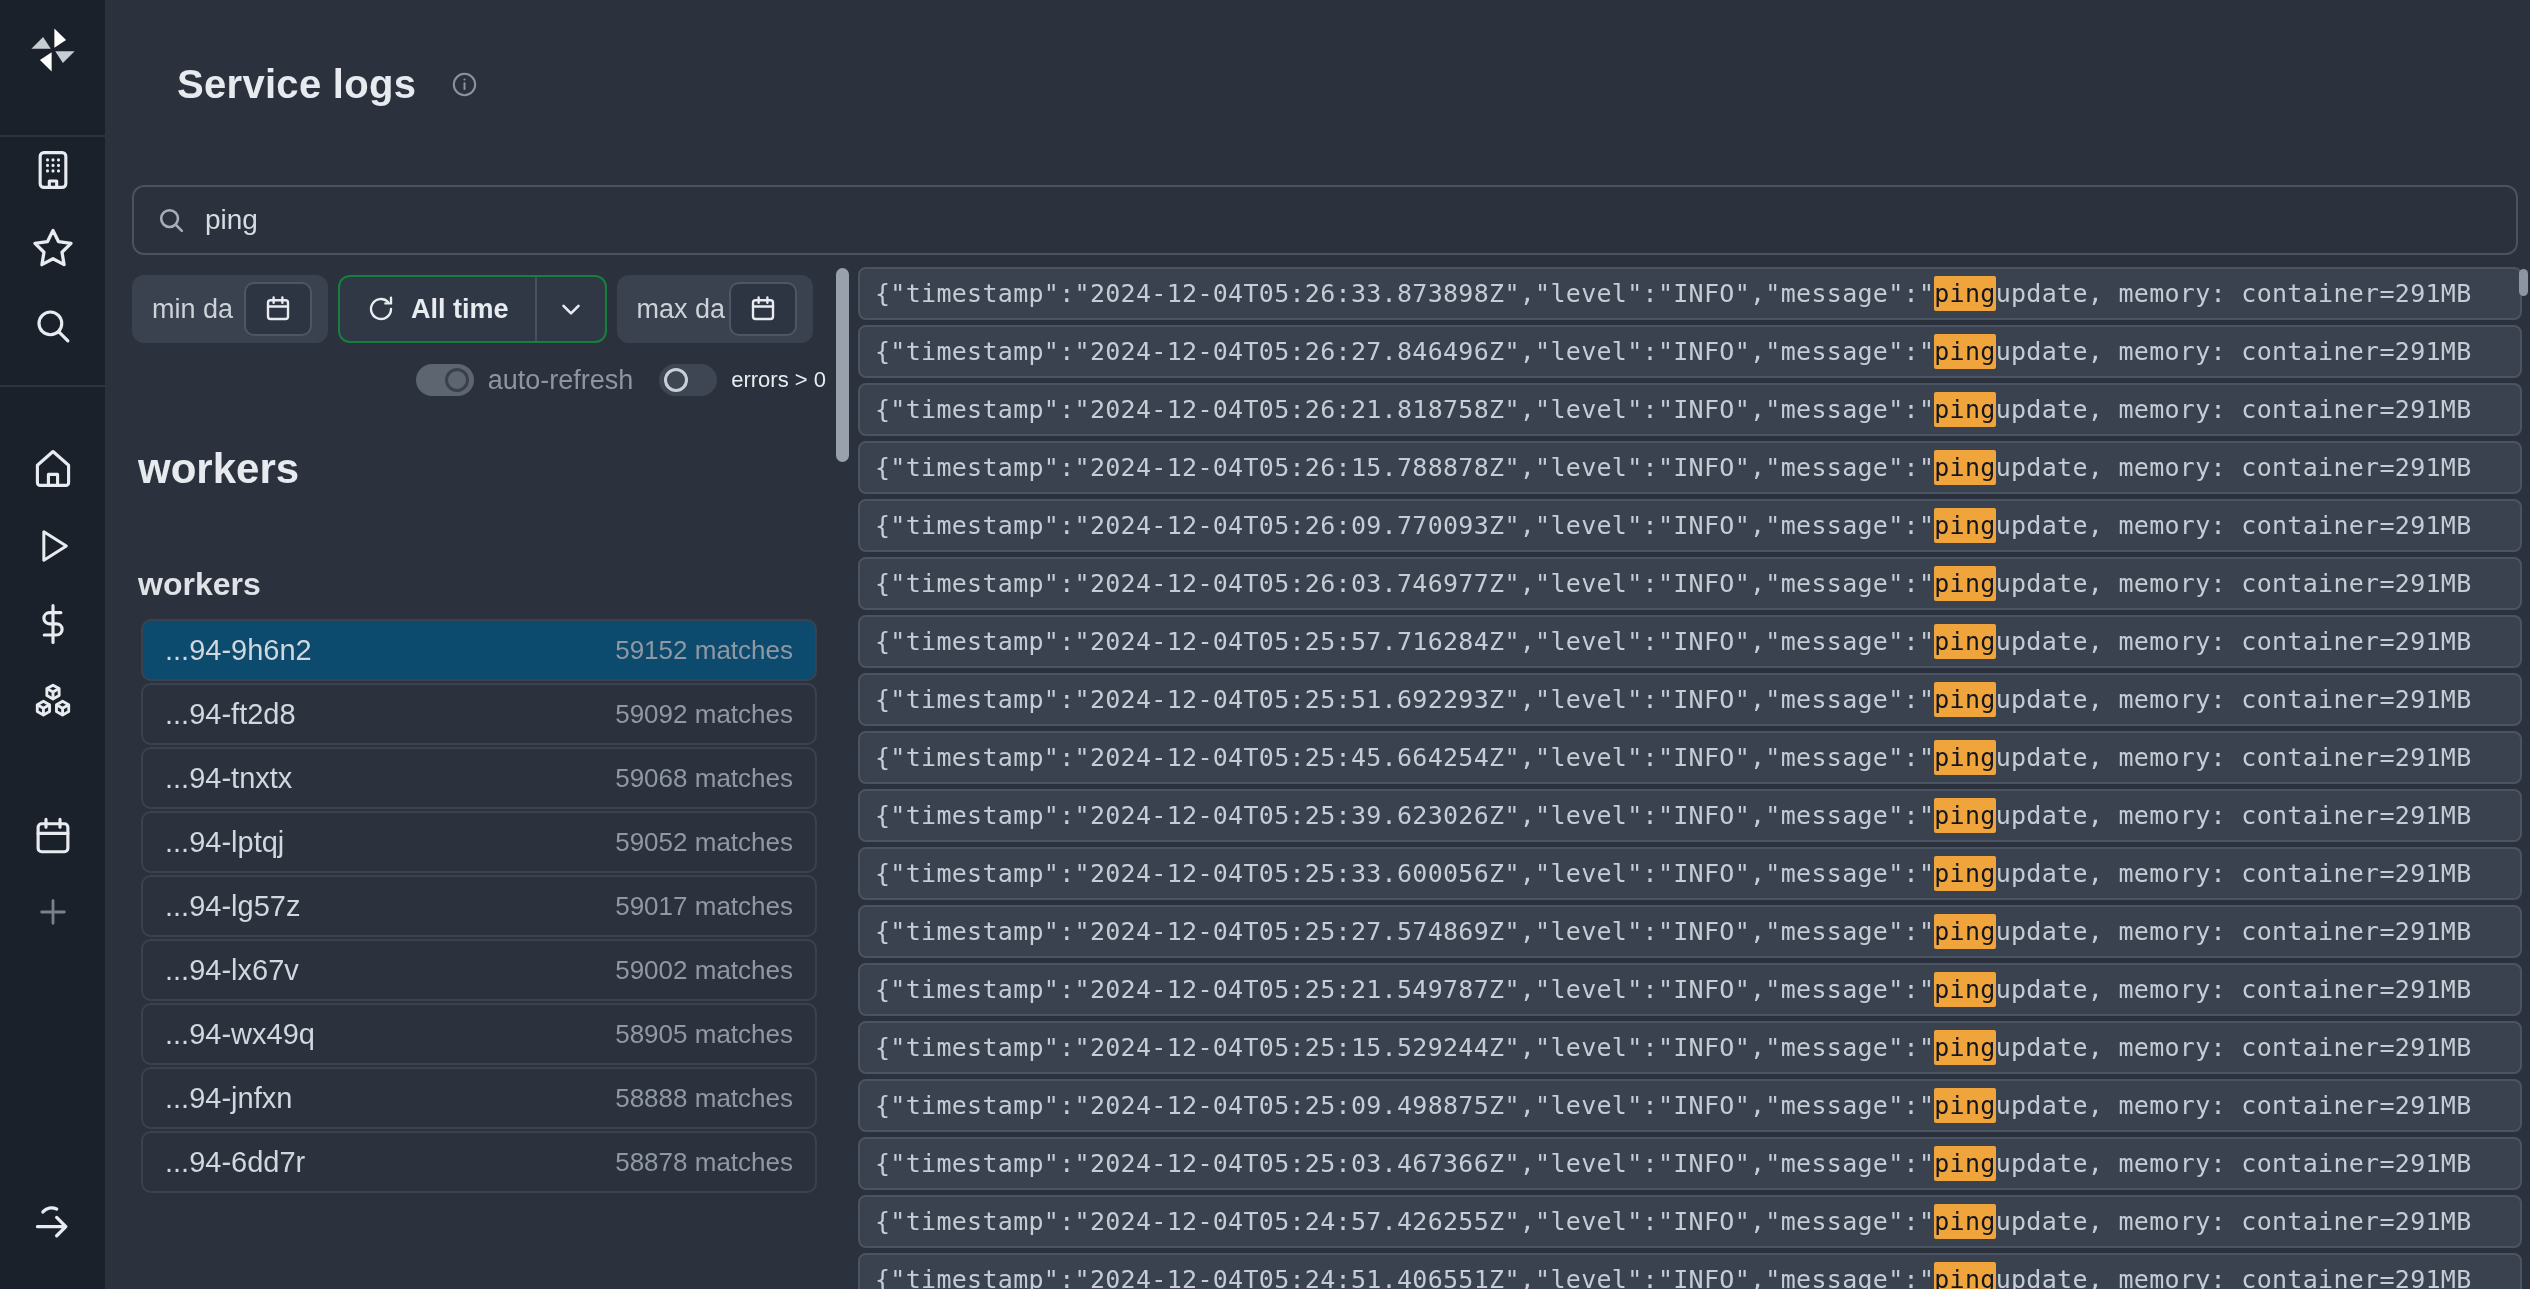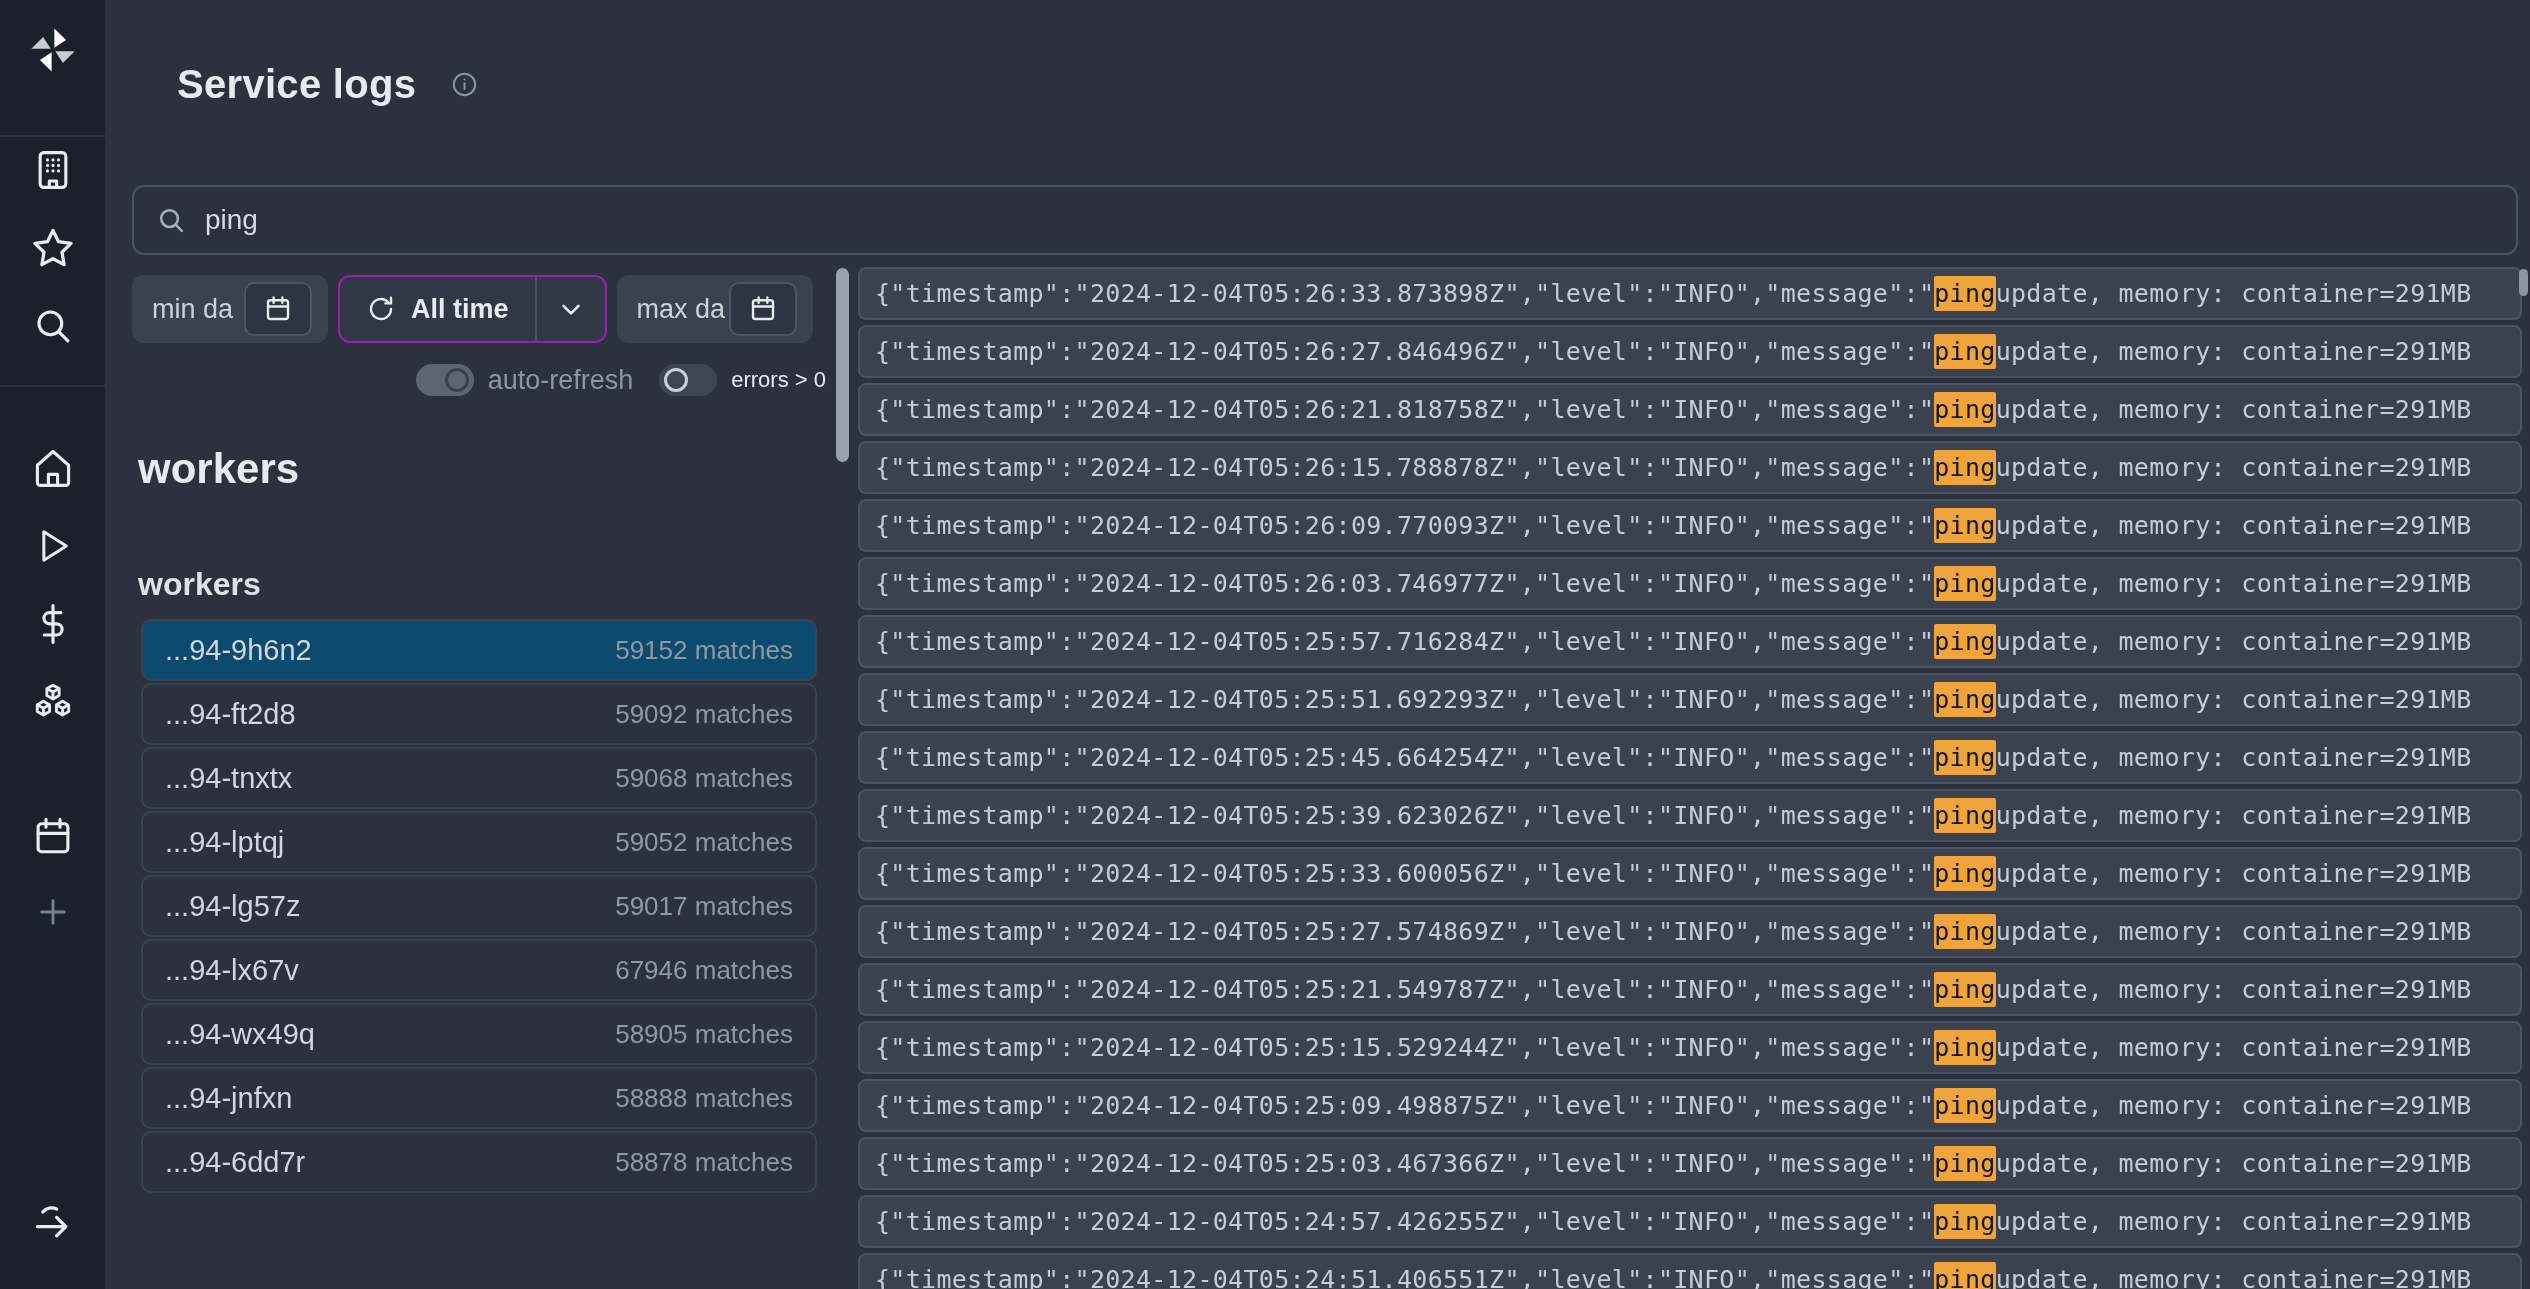--- a/index.html
+++ b/index.html
@@ -58,21 +58,21 @@
     font-family:"Liberation Sans", sans-serif; font-size:27px; color:#d3d8df;
   }
   .date-input::placeholder { color:#cdd2d9; opacity:1; }
   .cal-btn {
     position:absolute; right:16px; top:7px; width:68px; height:54px;
     background:#2e3542; border:2px solid #4d5664; border-radius:10px;
     display:flex; align-items:center; justify-content:center; color:#e8ebef; cursor:pointer;
   }
   .time-group {
     display:flex; align-items:stretch; height:68px;
-    background:#313845; border:2px solid #a21caf; border-radius:12px; overflow:hidden;
+    background:#313845; border:2px solid #15803d; border-radius:12px; overflow:hidden;
   }
   .time-main { display:flex; align-items:center; gap:15px; padding:0 26px; background:none; border:none; cursor:pointer;
                font-family:"Liberation Sans", sans-serif; font-size:27px; font-weight:700; color:#e8ebef; }
   .time-sep { width:2px; background:#49515f; }
   .time-caret { width:68px; display:flex; align-items:center; justify-content:center; background:none; border:none; cursor:pointer; color:#e8ebef; }
   
   .toggles { margin-top:16px; height:42px; display:flex; justify-content:flex-end; align-items:center; gap:26px; padding-right:10px; }
   .toggle-wrap { display:flex; align-items:center; gap:14px; }
   .toggle { position:relative; width:58px; height:32px; border-radius:16px; cursor:pointer; flex:none; }
   .toggle.on  { background:#5d6570; }
@@ -293,21 +293,21 @@
   </div>
 
 
   <div class="worker-item">
     <span class="worker-id">...94-lg57z</span>
     <span class="worker-matches">59017 matches</span>
   </div>
 
   <div class="worker-item">
     <span class="worker-id">...94-lx67v</span>
-    <span class="worker-matches">67946 matches</span>
+    <span class="worker-matches">59002 matches</span>
   </div>
 
   <div class="worker-item">
     <span class="worker-id">...94-wx49q</span>
     <span class="worker-matches">58905 matches</span>
   </div>
 
   <div class="worker-item">
     <span class="worker-id">...94-jnfxn</span>
     <span class="worker-matches">58888 matches</span>

